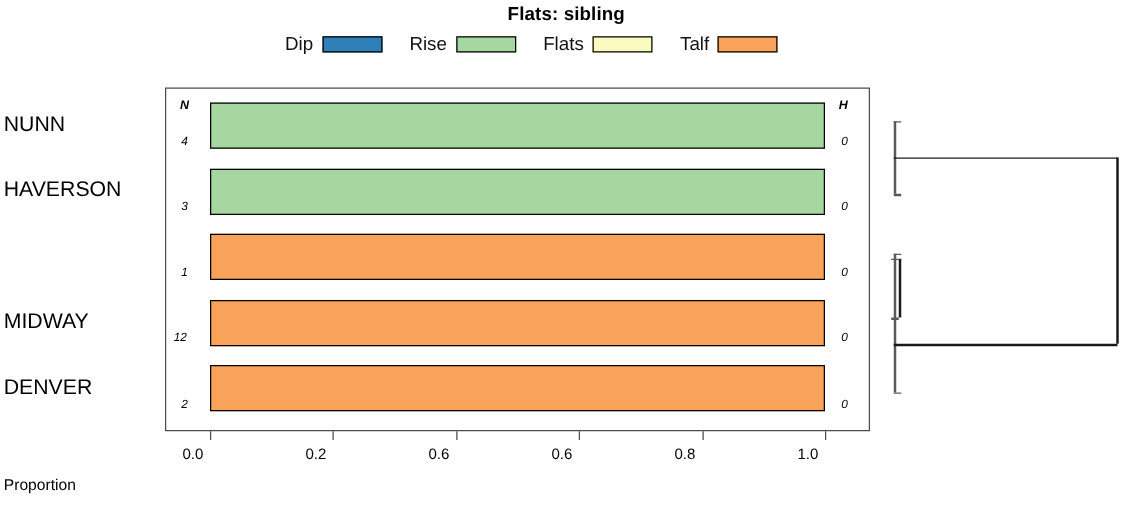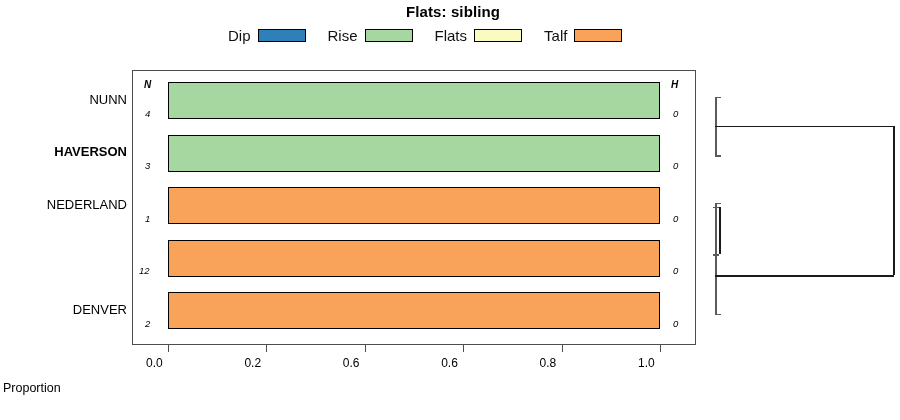--- a/index.html
+++ b/index.html
@@ -82,22 +82,21 @@
     position: absolute;
     left: 0;
     top: 70px;
     width: 124px;
     height: 275px;
   }
   .ylabel {
     position: absolute;
     right: 0;
     width: 124px;
-    text-align: right;
-    font-size: 13px;
+    font-size: 17px;
     line-height: 14px;
     transform: translateY(-7px);
   }
 
   
   .ncol, .hcol {
     position: absolute;
     font-size: 9.5px;
     font-style: italic;
     color: #000;
@@ -182,22 +181,22 @@
       <span class="legend-swatch" id="sw2" style="background: rgb(250, 251, 192);"></span>
     </div>
     <div class="legend-item">
       <span class="legend-label">Talf</span>
       <span class="legend-swatch" id="sw3" style="background: rgb(249, 163, 90);"></span>
     </div>
   </div>
 
   <div class="ylabels" id="ylabels">
       <div class="ylabel" style="top: 29.5px;">NUNN</div>
-      <div class="ylabel" style="top: 82.1px; font-weight: bold;">HAVERSON</div>
-      <div class="ylabel" style="top: 134.7px;">NEDERLAND</div>
+      <div class="ylabel" style="top: 82.1px;">HAVERSON</div>
+      <div class="ylabel" style="top: 187.3px;">MIDWAY</div>
       <div class="ylabel" style="top: 239.9px;">DENVER</div>
     </div>
 
   <div class="panel"></div>
 
   <div id="plotlayer">
       <div class="colhead" style="left: 141px; top: 79px;">N</div>
       <div class="colhead" style="left: 668px; top: 79px;">H</div>
       <div class="bar" style="left: 165px; top: 82px; width: 492px; height: 37px; background: rgb(166, 215, 160);"></div>
       <div class="ncol" style="left: 142px; top: 107.5px;">4</div>

